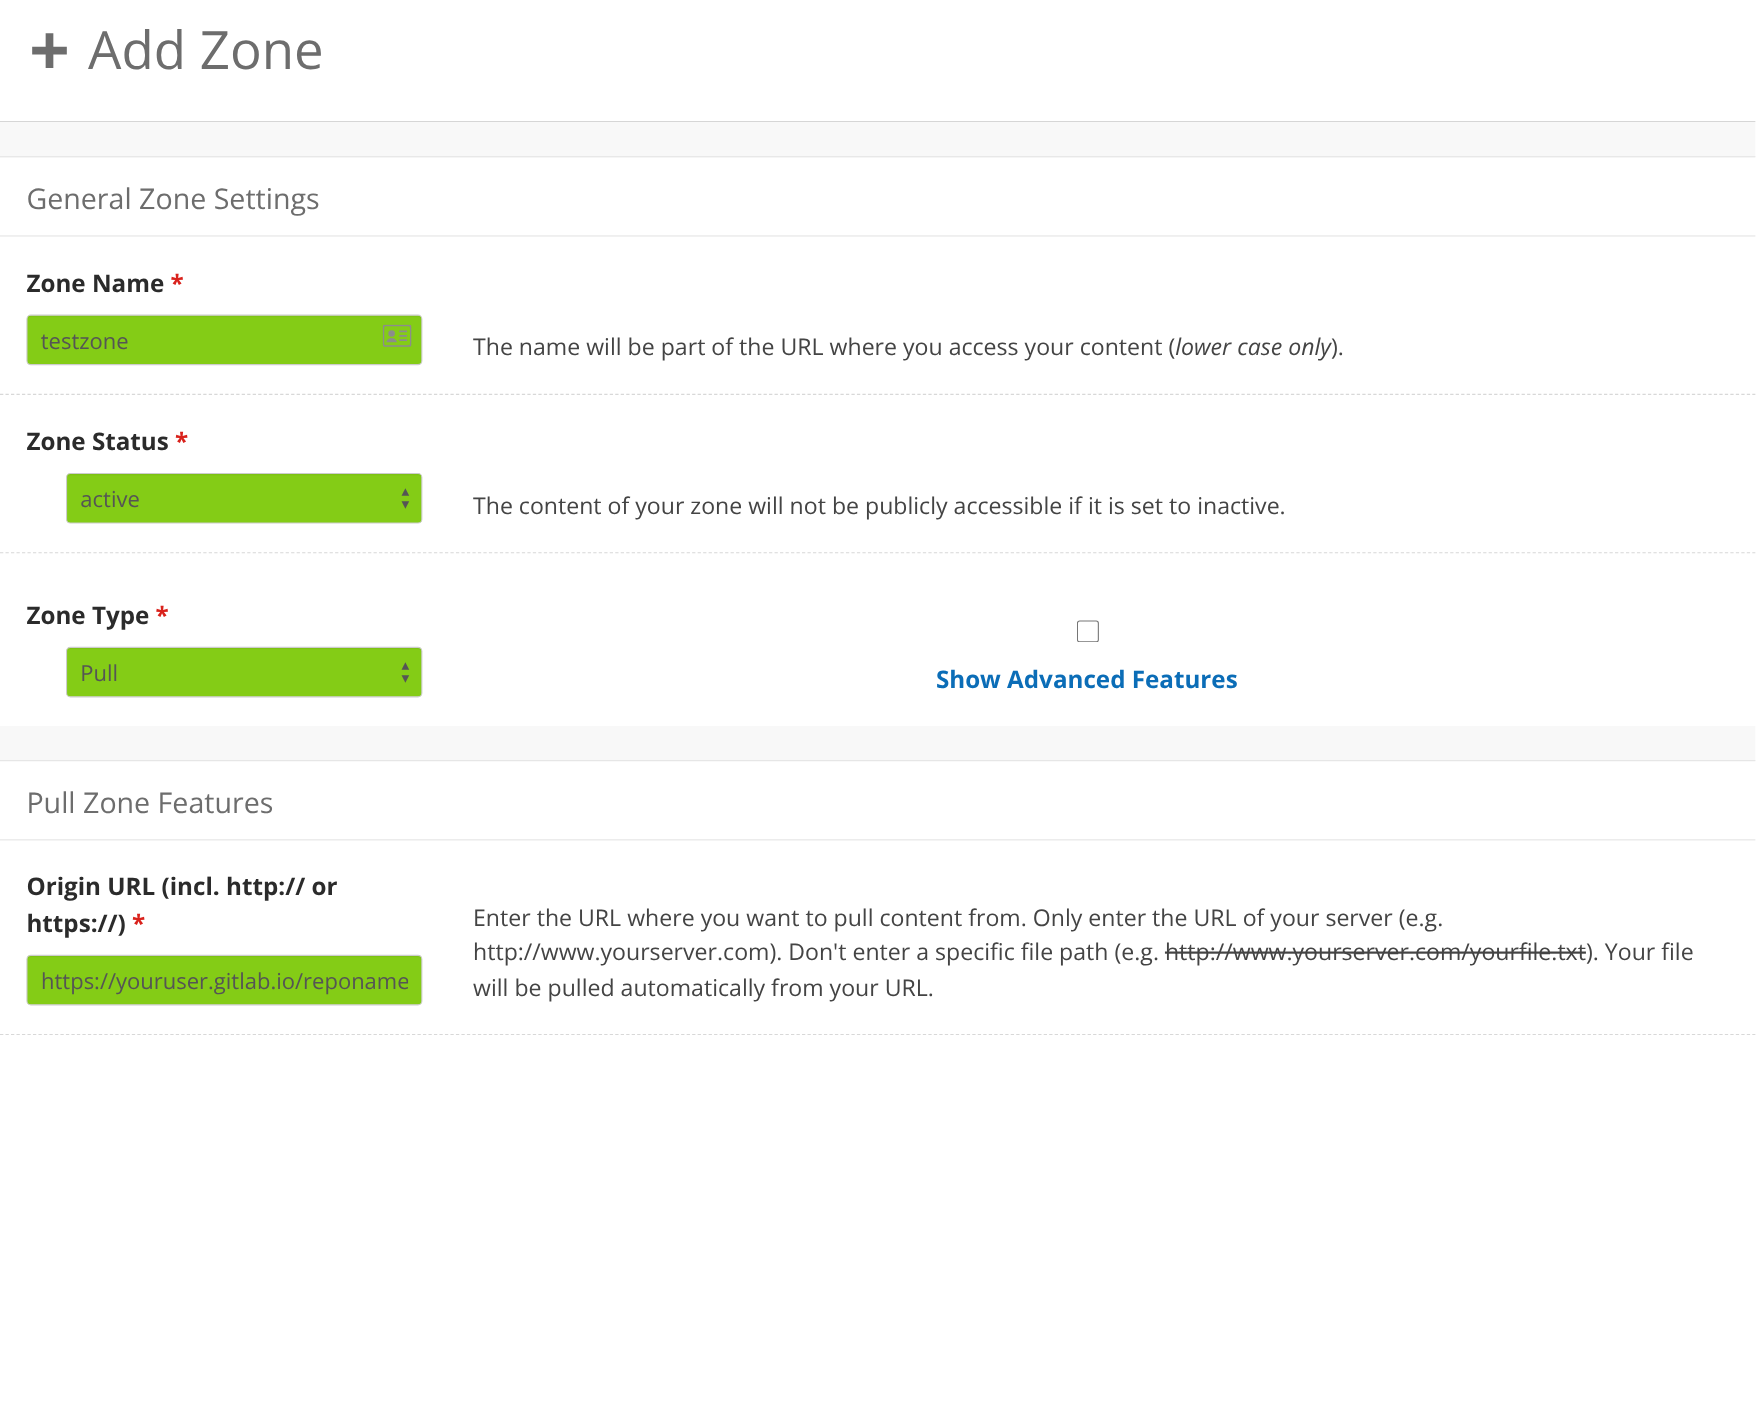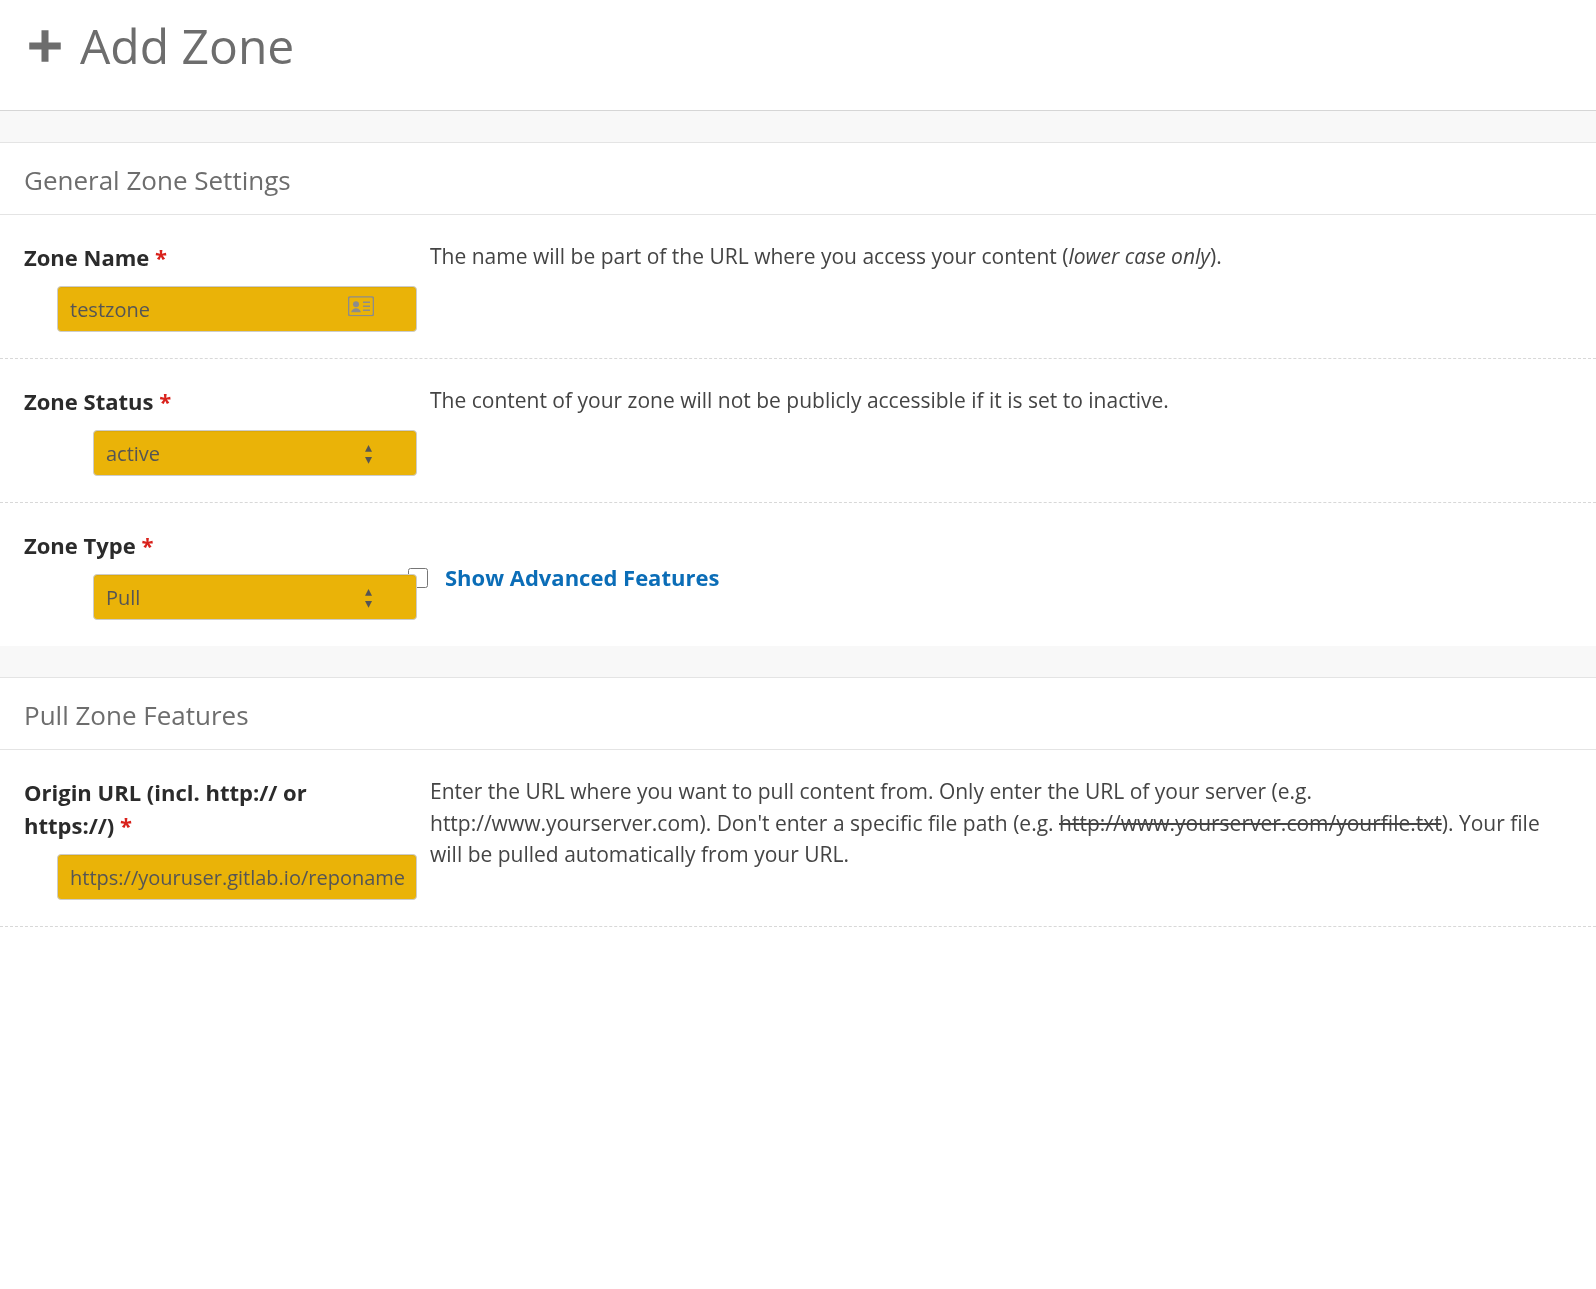--- a/index.html
+++ b/index.html
@@ -34,20 +34,21 @@
     font-weight: 400;
     color: #6d6d6d;
     padding: 18px 36px 14px 24px;
     border-bottom: 1px solid #e4e4e4;
   }
   .field-row {
     display: flex;
     gap: 46px;
     padding: 26px 24px 26px 24px;
     border-bottom: 1px dashed #d8d8d8;
+    align-items: flex-end;
   }
   .field-row.last { border-bottom: none; gap: 20px; }
   .field-col-left {
     flex: 0 0 360px;
   }
   .field-col-right {
     flex: 1;
     color: #444;
   }
   .field-label {
@@ -56,26 +57,25 @@
     font-size: 22px;
     margin-bottom: 12px;
   }
   .req { color: #d9221c; }
   .text-input, .select-input {
     width: 100%;
     height: 46px;
     padding: 8px 12px;
     font-size: 20px;
     color: #555;
-    background: #eab308;
+    background: #84cc16;
     border: 1px solid #ccc;
     border-radius: 4px;
     box-shadow: inset 0 1px 1px rgba(0,0,0,0.06);
     font-family: inherit;
-    margin-left: 33px;
   }
   .input-wrap {
     position: relative;
   }
   .input-addon-icon {
     position: absolute;
     right: 10px;
     top: 50%;
     transform: translateY(-50%);
     color: #888;
@@ -185,21 +185,21 @@
       <span>Zone Type</span> <span class="req">*</span>
     </div>
     <div class="select-wrap">
       <select class="select-input">
         <option>Pull</option>
       </select>
       <span class="select-caret"></span>
     </div>
   </div>
   <div class="field-col-right">
-    <div class="adv-row" style="margin-top:32px;">
+    <div class="adv-row" style="margin-top:32px;flex-direction:column;">
       <input type="checkbox" class="adv-checkbox" style="">
       <span class="adv-label">Show Advanced Features</span>
     </div>
   </div>
 </div>
 
 <div class="section-gap"></div>
 
 <div class="section-header">Pull Zone Features</div>
 

